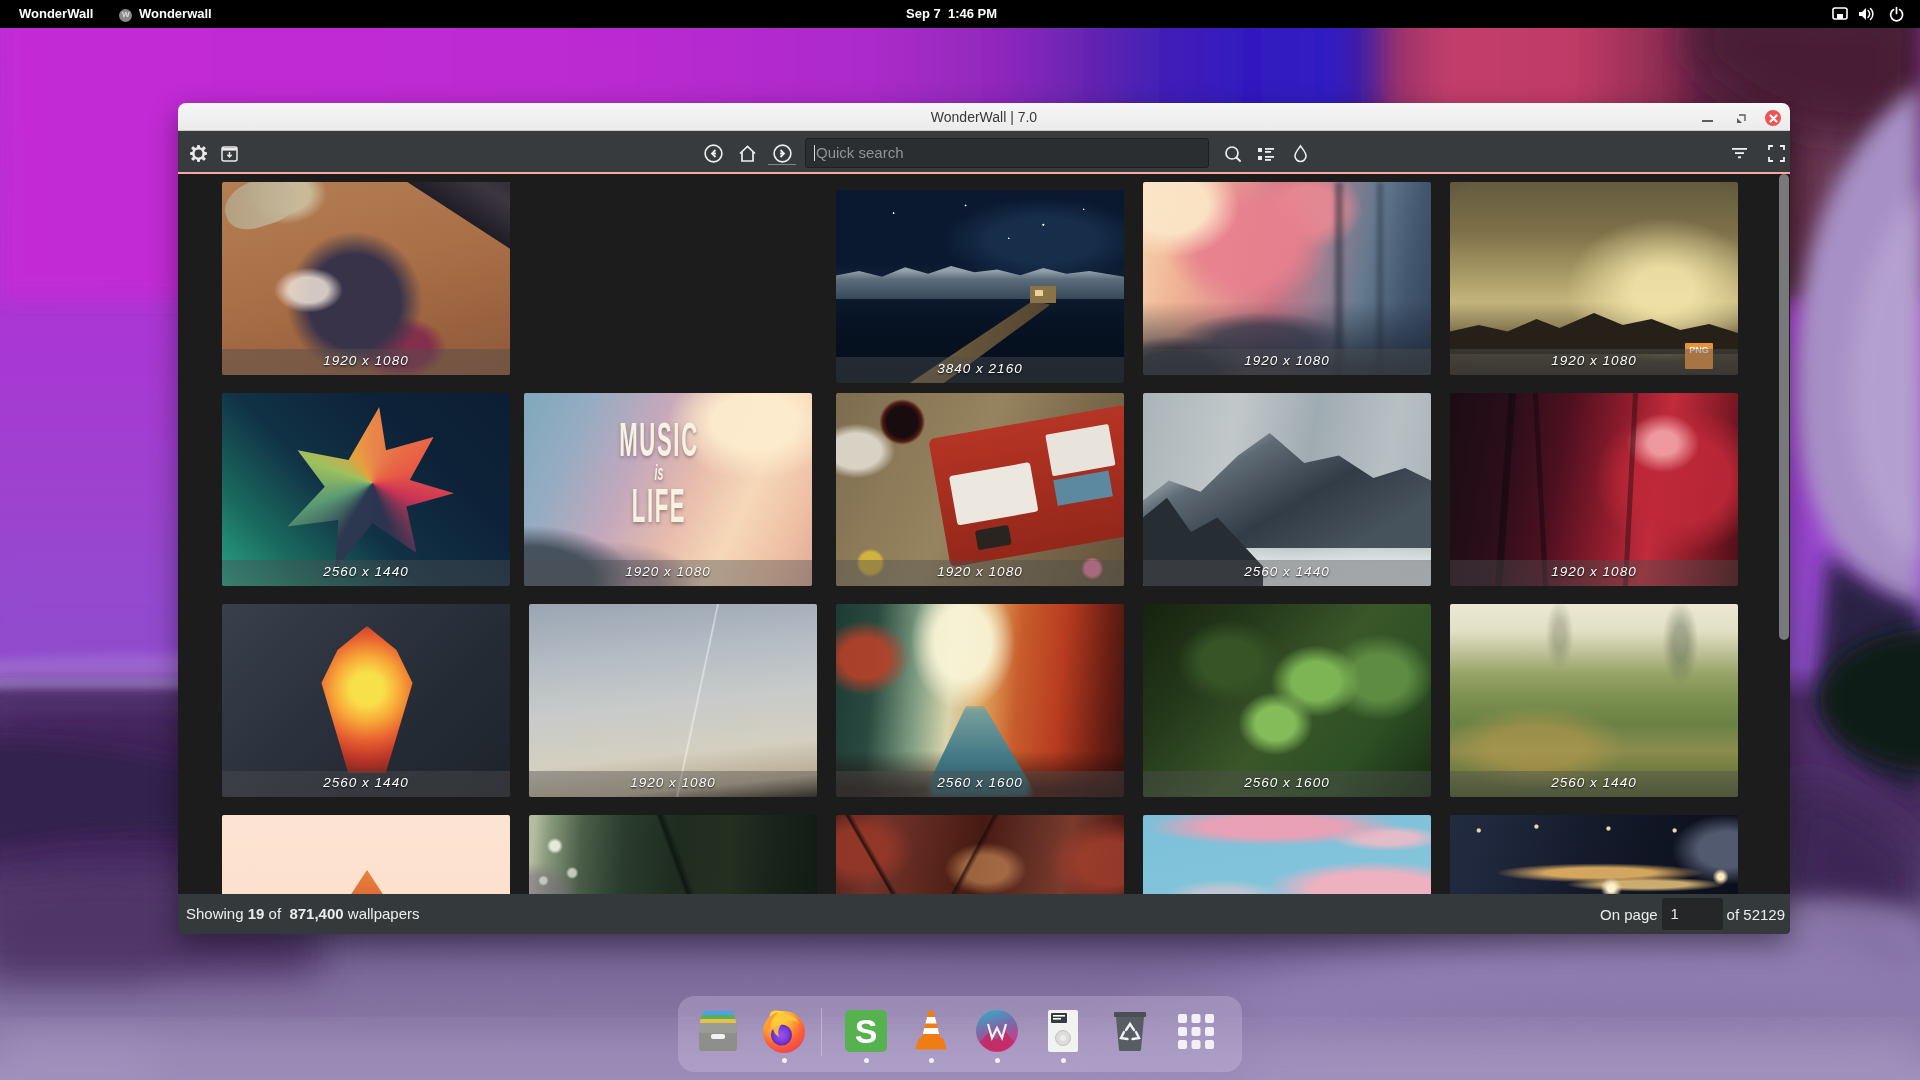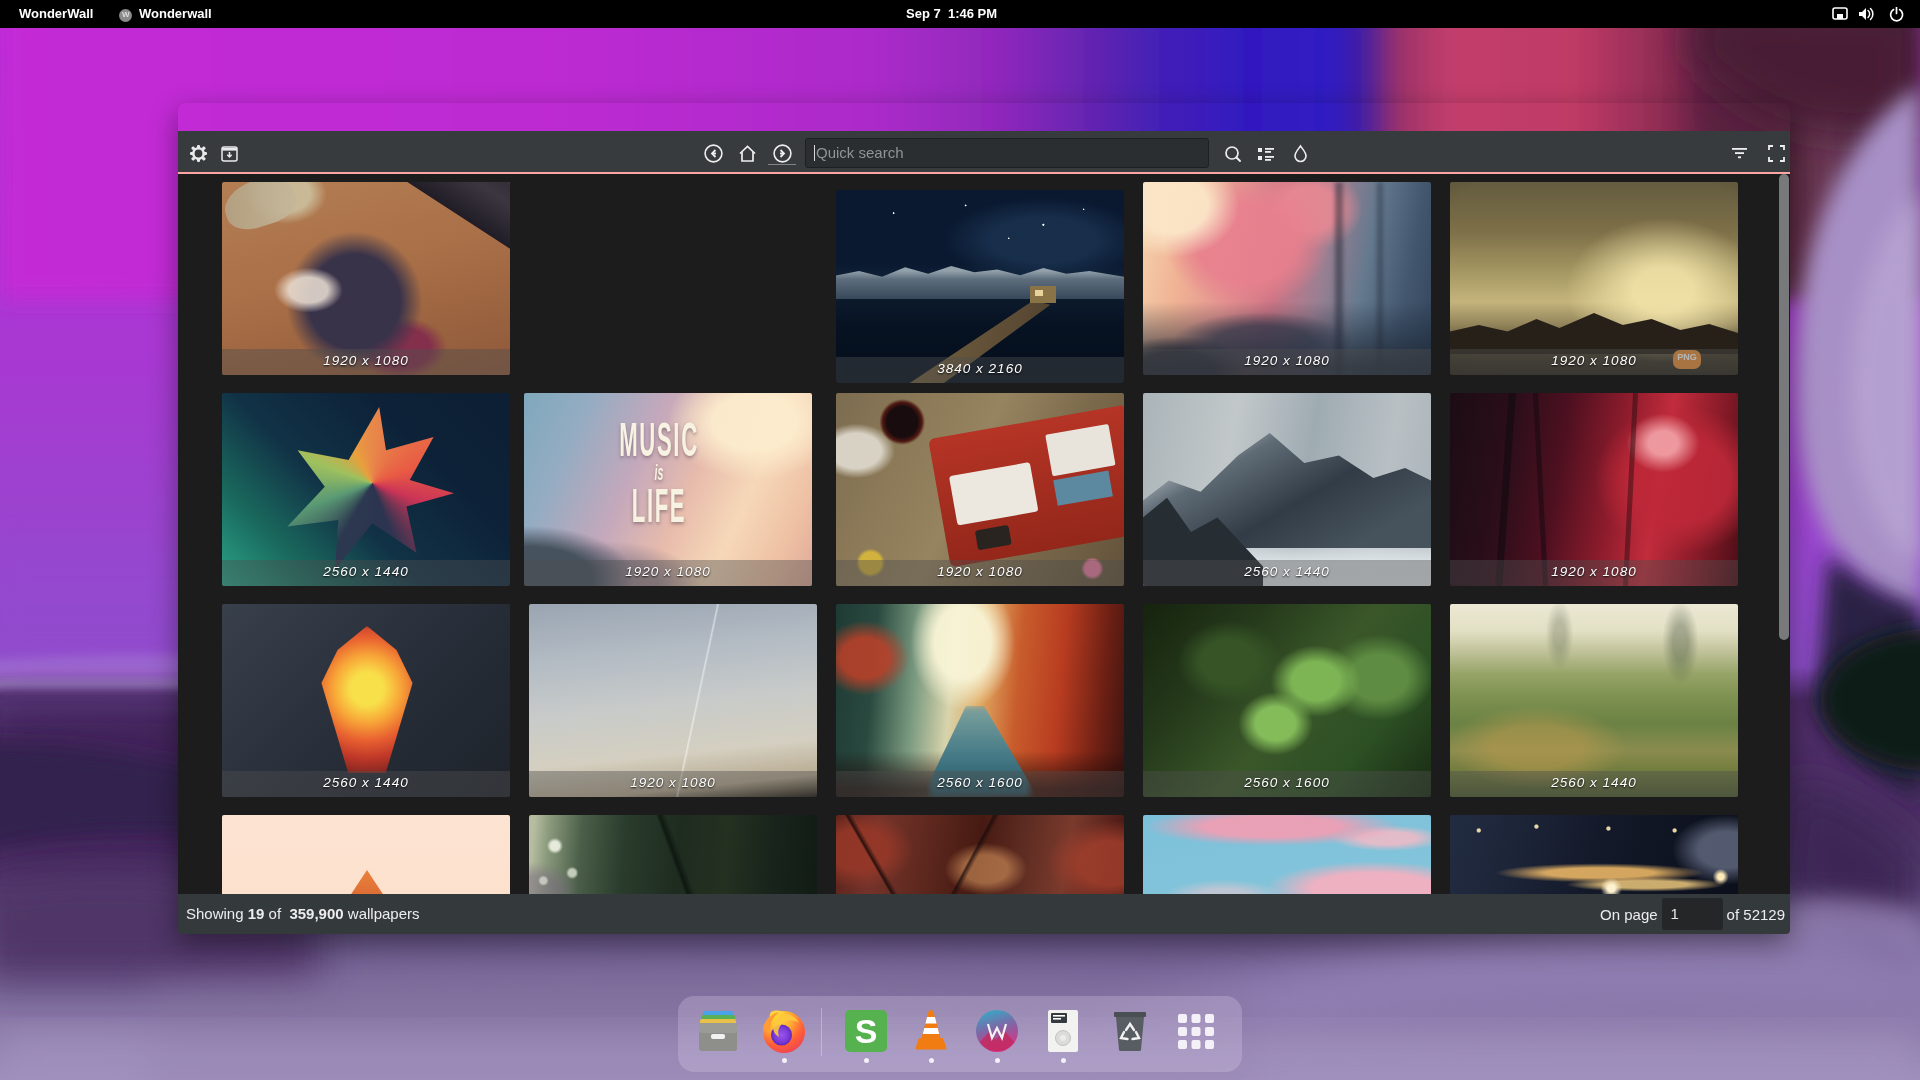--- a/index.html
+++ b/index.html
@@ -130,20 +130,33 @@
       <path d="M1 5h3l4-4v12l-4-4H1z" fill="#fff"></path>
       <path d="M10 3.5a4.5 4.5 0 010 7M12.5 1.5a7.5 7.5 0 010 11" fill="none" stroke="#fff" stroke-width="1.5" stroke-linecap="round"></path>
     </svg>
   <svg style="left:1889px" width="15" height="15" viewBox="0 0 15 15">
       <path d="M4.6 2.6a6 6 0 106 0" fill="none" stroke="#fff" stroke-width="1.7" stroke-linecap="round"></path>
       <path d="M7.5 0.5v6" stroke="#fff" stroke-width="1.7" stroke-linecap="round"></path>
     </svg>
 </div>
 
 <div id="win">
+  <div id="titlebar">
+    <div class="t">WonderWall | 7.0</div>
+    <div id="tb-min"></div>
+    <svg id="tb-res" viewBox="0 0 10 10">
+        <path d="M1 9V4l5 5H1z" fill="#5c5c5c"></path>
+        <path d="M3 1h6v6" fill="none" stroke="#5c5c5c" stroke-width="1.4"></path>
+      </svg>
+    <div id="tb-close">
+        <svg width="9" height="9" viewBox="0 0 9 9">
+          <path d="M1.5 1.5 L7.5 7.5 M7.5 1.5 L1.5 7.5" stroke="#fff" stroke-width="2.2" stroke-linecap="round"></path>
+        </svg>
+      </div>
+  </div>
   <div id="toolbar">
     <div class="ticon" style="left:11px;width:18px">
       <svg width="17" height="17" viewBox="0 0 17 17">
           <g fill="#eaeaea">
             <circle cx="8.5" cy="8.5" r="5.2" fill="none" stroke="#eaeaea" stroke-width="2.6"></circle>
             <g>
               <rect x="7" y="0" width="3" height="3.4" rx="1"></rect>
               <rect x="7" y="13.6" width="3" height="3.4" rx="1"></rect>
               <rect x="0" y="7" width="3.4" height="3" rx="1"></rect>
               <rect x="13.6" y="7" width="3.4" height="3" rx="1"></rect>
@@ -254,21 +267,21 @@
       <div class="ov" style="left:192px;top:0;width:8px;height:193px;background:rgba(32,38,52,.5);filter:blur(2px)"></div>
       <div class="ov" style="left:234px;top:0;width:6px;height:193px;background:rgba(32,38,52,.4);filter:blur(2px)"></div>
       <div class="ov" style="left:20px;top:120px;width:250px;height:80px;background:radial-gradient(ellipse 120px 40px at 40% 50%, rgba(40,52,70,.65) 0 40%, rgba(40,52,70,0) 75%)"></div>
       <div class="cap">1920 x 1080</div>
       </div>
     <div class="th" style="left:1272px;top:8px;background:
       radial-gradient(ellipse 135px 100px at 74% 56%, rgba(246,232,172,.85) 0 22%, rgba(248,236,180,0) 72%),
       radial-gradient(ellipse 300px 220px at 50% 45%, rgba(0,0,0,0) 55%, rgba(40,30,10,.4) 100%),
       linear-gradient(#645c40 0%, #7e7048 26%, #a89a64 48%, #c4b47c 62%, #92845a 74%, #48402e 86%, #2c2820 100%);">
       <div class="ov" style="left:0;top:122px;width:288px;height:50px;background:#262019;clip-path:polygon(0 55%,10% 42%,20% 55%,30% 30%,38% 48%,50% 18%,60% 42%,70% 30%,80% 52%,90% 40%,100% 58%,100% 100%,0 100%)"></div>
-      <div class="ov" style="right:37px;bottom:6px;width:28px;height:19px;background:#e8913a;border-radius:7px;color:#fff;font-size:9px;font-weight:bold;text-align:center;line-height:14px">PNG</div>
+      <div class="ov" style="right:25px;bottom:6px;width:28px;height:26px;background:#e8913a;border-radius:1px;color:#fff;font-size:9px;font-weight:bold;text-align:center;line-height:14px">PNG</div>
       <div class="cap">1920 x 1080</div>
       </div>
 
     <div class="th" style="left:44px;top:219px;background:linear-gradient(45deg, #2aa488 0%, #1a6a5e 20%, #113246 42%, #0d2238 70%, #0c1e34 100%);">
       <div class="ov" style="left:62px;top:14px;width:170px;height:166px;background:conic-gradient(from 0deg at 52% 46%, #e8884a, #e85a44 70deg, #cc3456 110deg, #2c3450 160deg, #2c3850 210deg, #5a9a74 250deg, #9ec05e 290deg, #e8a03c 330deg, #e8884a);clip-path:polygon(56% 0,60% 26%,88% 18%,74% 44%,100% 52%,72% 60%,78% 88%,52% 70%,30% 98%,32% 68%,2% 72%,24% 48%,8% 26%,38% 32%)"></div>
       <div class="cap">2560 x 1440</div>
       </div>
     <div class="th" style="left:346px;top:219px;background:
       radial-gradient(ellipse 120px 80px at 80% 15%, rgba(252,236,205,.95) 0 35%, rgba(251,232,204,0) 72%),
       radial-gradient(ellipse 140px 70px at 2% 96%, #46525e 0 45%, rgba(62,74,92,0) 75%),
@@ -376,21 +389,21 @@
       radial-gradient(circle 3px at 30% 6%, #e8d8a8 0 50%, rgba(232,216,168,0) 90%),
       radial-gradient(circle 3px at 55% 7%, #e8d8a8 0 50%, rgba(232,216,168,0) 90%),
       radial-gradient(circle 3px at 78% 8%, #e8d8a8 0 50%, rgba(232,216,168,0) 90%),
       radial-gradient(ellipse 130px 12px at 52% 30%, rgba(246,190,104,.85) 0 42%, rgba(246,190,104,0) 80%),
       radial-gradient(ellipse 100px 9px at 68% 36%, rgba(250,210,130,.8) 0 42%, rgba(250,210,130,0) 80%),
       radial-gradient(ellipse 70px 45px at 96% 18%, rgba(90,98,120,.9) 0 40%, rgba(90,98,120,0) 78%),
       linear-gradient(105deg, #222c40 0%, #1c2438 22%, #141a2a 45%, #0e1220 75%, #0a0e18 100%);"></div>
     <div id="sbar"></div>
   </div>
   <div id="statusbar">
-    <div class="l">Showing <b>19</b> of &nbsp;<b>359,900</b> wallpapers</div>
+    <div class="l">Showing <b>19</b> of &nbsp;<b>871,400</b> wallpapers</div>
     <div class="r">
         <span>On page</span>
         <div id="pageinput">1</div>
         <span>of 52129</span>
       </div>
   </div>
 </div>
 
 <div id="dock">
   <div id="dsep"></div>

